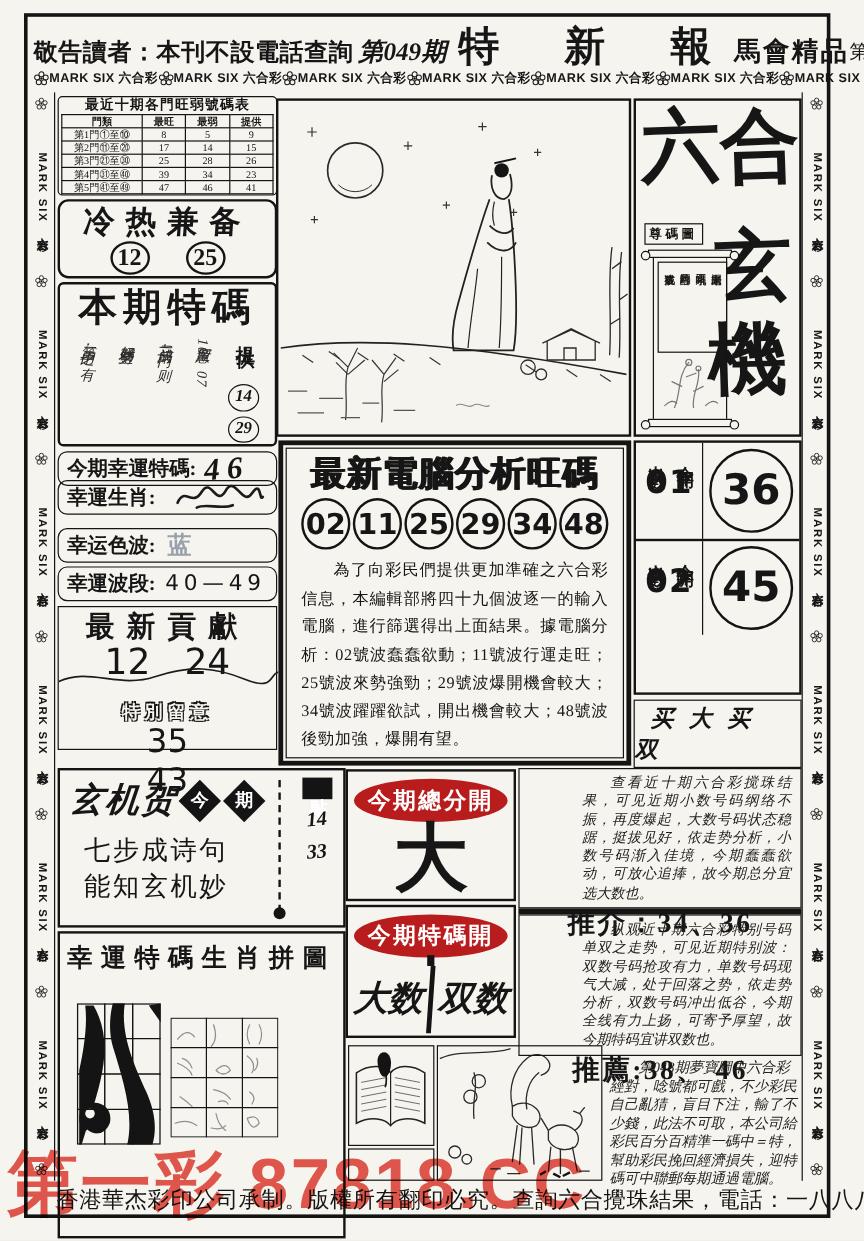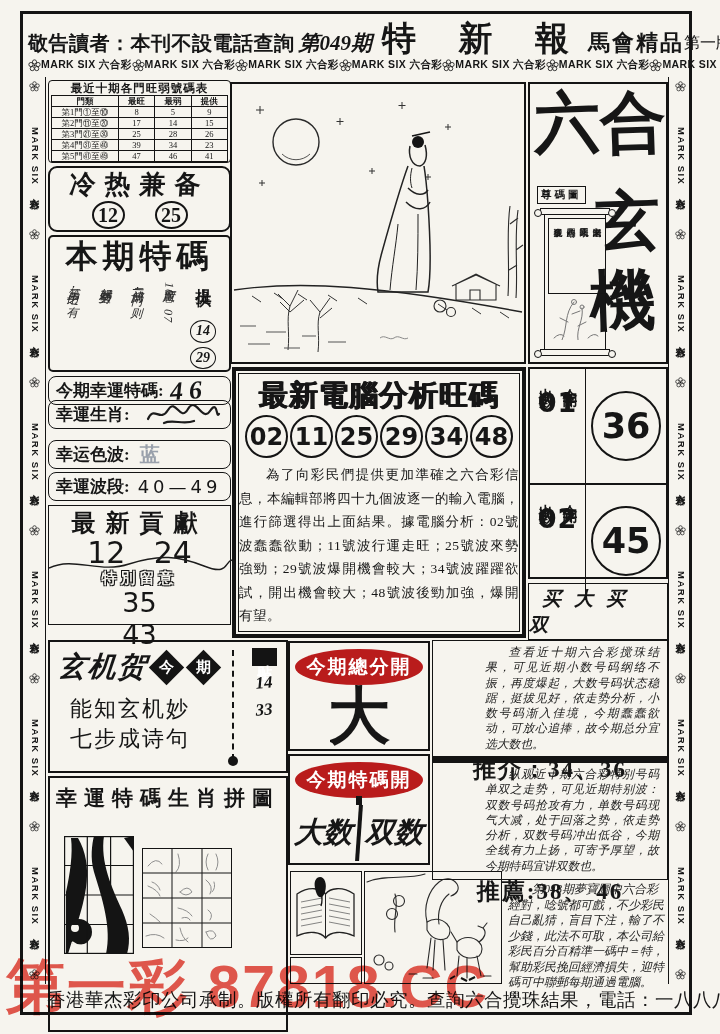--- a/index.html
+++ b/index.html
@@ -8,21 +8,21 @@
         font-family:"Liberation Serif","DejaVu Serif",serif;color:#161616;margin:0 auto;}
   .abs{position:absolute;}
 
   
   #frame{left:20px;top:11px;width:672px;height:1004px;border:3px solid #141414;}
 
   
   #hdr{left:28px;top:16px;width:658px;height:38px;display:flex;align-items:baseline;white-space:nowrap;}
   .hdr-notice{font-size:20px;font-weight:bold;letter-spacing:.5px;}
   .hdr-issue{font-size:21px;font-weight:bold;font-style:italic;margin-left:4px;}
-  .hdr-title{font-size:34px;font-weight:bold;letter-spacing:17px;margin-left:10px;}
+  .hdr-title{font-size:34px;font-weight:bold;letter-spacing:17px;margin-left:10px;font-family:Liberation Mono, monospace;}
   .hdr-sub{font-size:22px;font-weight:bold;margin-left:2px;letter-spacing:2px;}
   .hdr-ed{font-size:16px;margin-left:auto;margin-right:6px;align-self:flex-end;}
 
   
   #banner{left:28px;top:55px;width:656px;height:20px;display:flex;align-items:center;justify-content:space-between;}
   .bn-lab{font-family:"Liberation Sans","DejaVu Sans",sans-serif;font-size:10.5px;font-weight:bold;letter-spacing:.4px;white-space:nowrap;}
   .fl{display:inline-flex;align-items:center;}
 
   
   .strip{top:77px;width:23px;height:907px;display:flex;flex-direction:column;align-items:center;justify-content:space-between;padding:4px 0;}
@@ -56,21 +56,21 @@
   .lucky{left:48px;width:183px;height:29px;border:1.5px solid #141414;border-radius:8px;display:flex;align-items:center;padding:0 7px;}
   .lucky-lab{font-size:17px;font-weight:bold;white-space:nowrap;}
   .v-code{font-size:26px;font-weight:900;font-style:italic;letter-spacing:6px;transform:rotate(-4deg);margin-left:6px;}
   .v-color{font-size:20px;font-weight:bold;color:#99a0ab;margin-left:10px;}
   .v-range{font-family:"DejaVu Sans",sans-serif;font-size:18px;letter-spacing:4px;margin-left:8px;}
 
   #contrib{left:48px;top:505px;width:183px;height:120px;border:1.5px solid #141414;text-align:center;padding-top:3px;position:absolute;}
   .contrib-title{font-size:24px;font-weight:bold;letter-spacing:10px;line-height:28px;}
   .contrib-nums{display:flex;justify-content:space-around;padding:0 24px;font-family:"DejaVu Sans",sans-serif;font-size:30px;line-height:32px;}
   .contrib-special{font-size:15px;font-weight:bold;letter-spacing:4px;line-height:18px;color:#f6f4ee;
-       text-shadow:-1px -1px 0 #141414,1px -1px 0 #141414,-1px 1px 0 #141414,1px 1px 0 #141414;}
+       text-shadow:-1px -1px 0 #141414,1px -1px 0 #141414,-1px 1px 0 #141414,1px 1px 0 #141414;margin-top:16px;}
   #contrib-wave{position:absolute;left:0;top:48px;}
 
   #mystery{left:48px;top:640px;width:240px;height:133px;border:2px solid #141414;position:absolute;padding:6px 8px;}
   .mys-title{display:flex;align-items:center;}
   .mys-pre{font-size:28px;font-weight:900;font-style:italic;transform:skew(-5deg);letter-spacing:2px;}
   .dia{width:25px;height:25px;background:#141414;transform:rotate(45deg);display:inline-flex;align-items:center;justify-content:center;margin:0 6px;}
   .dia span{transform:rotate(-45deg);color:#fff;font-size:15px;font-weight:bold;}
   .mys-poem{font-size:22px;letter-spacing:2px;line-height:30px;margin:8px 0 0 12px;}
   .dashline{position:absolute;left:182px;top:8px;height:110px;border-left:2.5px dashed #141414;}
   .dashdot{position:absolute;left:178px;top:114px;width:10px;height:10px;border-radius:50%;background:#141414;}
@@ -79,21 +79,21 @@
   .tipnum{font-size:17px;font-weight:bold;font-style:italic;transform:rotate(-5deg);display:block;margin-top:7px;}
 
   #puzzle{left:48px;top:776px;width:240px;height:256px;border:2px solid #141414;position:absolute;}
   .puz-title{font-size:21px;font-weight:bold;letter-spacing:7px;text-align:center;margin-top:6px;}
   #puz-photo{position:absolute;left:14px;top:58px;}
   #puz-sketch{position:absolute;left:92px;top:70px;}
 
   
   #illus{left:230px;top:82px;width:296px;height:282px;border:2px solid #141414;}
   #computer{left:232px;top:367px;width:294px;height:271px;border:4px solid #141414;padding:2px;}
-  .comp-inner{border:1px solid #141414;height:100%;padding:4px 0;}
+  .comp-inner{border:1px solid #141414;height:100%;padding:4px 12px;}
   .comp-title{font-size:29px;font-weight:900;text-align:center;letter-spacing:1px;line-height:34px;
       text-shadow:.8px 0 0 #141414,-.8px 0 0 #141414;}
   #cnums{display:flex;justify-content:center;gap:2px;margin-top:3px;}
   .cnum{width:43px;height:43px;border:2.5px solid #141414;border-radius:50%;display:inline-flex;align-items:center;justify-content:center;
         font-size:24px;font-weight:bold;font-family:"DejaVu Sans",sans-serif;}
   .comp-body{font-size:13.5px;line-height:23.5px;text-align:justify;text-indent:2em;letter-spacing:.5px;margin-top:5px;}
 
   #total-open{left:288px;top:641px;width:142px;height:110px;border:2px solid #141414;text-align:center;}
   #special-open{left:288px;top:754px;width:142px;height:111px;border:2px solid #141414;text-align:center;}
   .ellipse{width:128px;height:36px;background:#b91c1c;border-radius:50%;margin:6px auto 0;display:flex;align-items:center;justify-content:center;}
@@ -120,21 +120,21 @@
   .scroll{position:absolute;left:5px;top:124px;width:80px;}
   .roller{height:7px;border:1.2px solid #141414;position:relative;margin:0 5px;}
   .roller::before,.roller::after{content:"";position:absolute;top:0;width:6px;height:6px;border:1.2px solid #141414;border-radius:50%;background:#f6f4ee;}
   .roller::before{left:-7px;} .roller::after{right:-7px;}
   .scroll-body{margin:0 9px;border-left:1.2px solid #141414;border-right:1.2px solid #141414;padding:3px;height:134px;}
   #scroll-poem{writing-mode:vertical-rl;border:1px solid #141414;height:76px;padding:2px;font-size:9px;line-height:13px;letter-spacing:0;}
   .spl{margin:0;}
   .scroll-art{margin-top:2px;text-align:center;}
 
   #counts{left:528px;top:367px;width:140px;height:212px;border:2px solid #141414;position:absolute;}
-  .crow{display:flex;height:114px;}
+  .crow{display:flex;height:80px;}
   .crow + .crow{border-top:2px solid #141414;}
   .cleft{width:56px;border-right:1.8px solid #141414;display:flex;flex-direction:column;align-items:center;padding-top:7px;}
   .vlabels{display:flex;flex-direction:row-reverse;gap:5px;}
   .vl{writing-mode:vertical-rl;font-size:14.5px;font-weight:bold;letter-spacing:3px;}
   .cindex{font-family:"DejaVu Sans",sans-serif;font-size:27px;font-weight:bold;margin-top:2px;letter-spacing:1px;}
   .cright{flex:1;display:flex;align-items:center;justify-content:center;}
   .bigcircle{width:70px;height:70px;border:2.5px solid #141414;border-radius:50%;display:flex;align-items:center;justify-content:center;
              font-family:"DejaVu Sans",sans-serif;font-size:35px;font-weight:bold;}
 
   #bd-title-box{left:528px;top:583px;width:140px;height:57px;border:1.5px solid #141414;display:flex;align-items:center;justify-content:center;}
@@ -552,22 +552,22 @@
   <div id="mystery">
     <div class="mys-title">
       <span class="mys-pre">玄机贺</span>
       <span id="dias"><span class="dia">
             <span>今</span>
           </span><span class="dia">
             <span>期</span>
           </span></span>
     </div>
     <div class="mys-poem">
+      <div>七步成诗句</div>
       <div>能知玄机妙</div>
-      <div>七步成诗句</div>
     </div>
     <div class="dashline"></div>
     <div class="dashdot"></div>
     <div class="tips-col">
       <div class="tip-label">贴士</div>
       <span id="tips"><span class="tipnum">14</span><span class="tipnum">33</span></span>
     </div>
   </div>
 
   <div id="puzzle">

